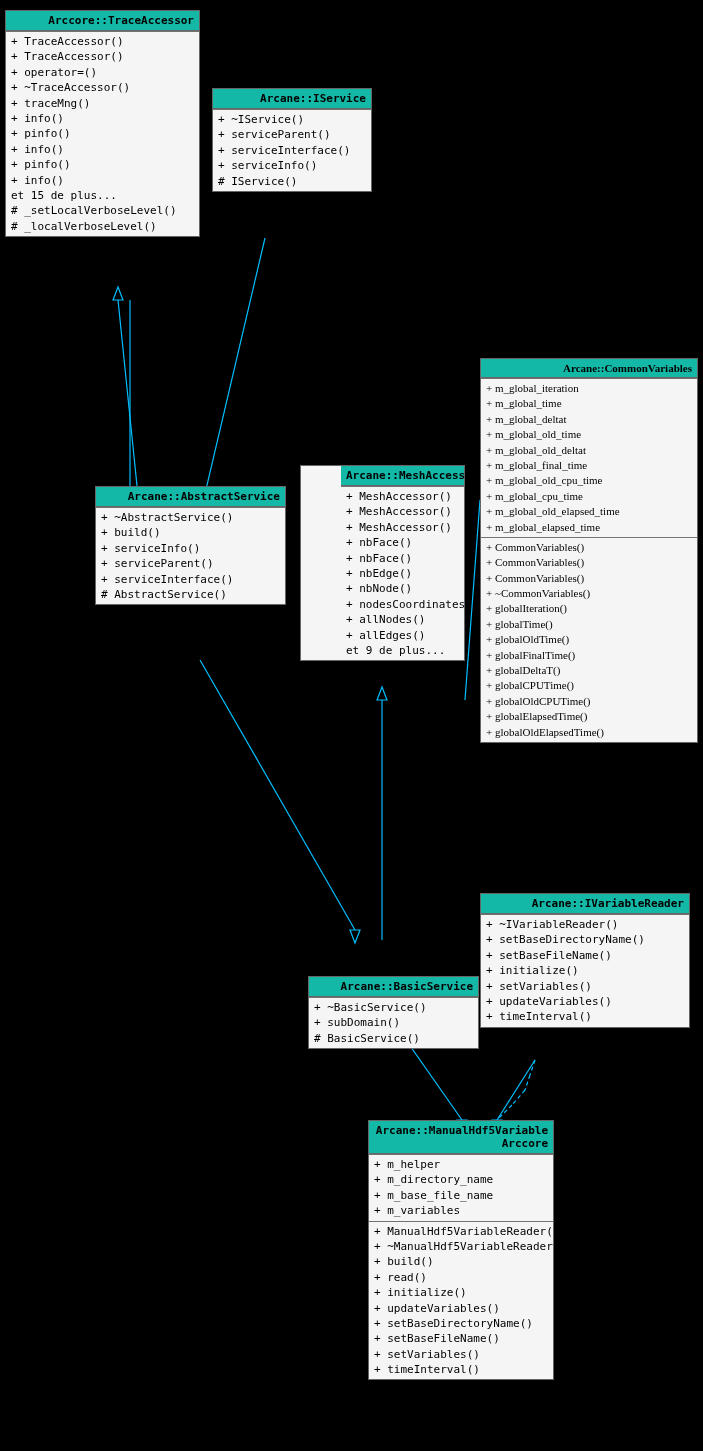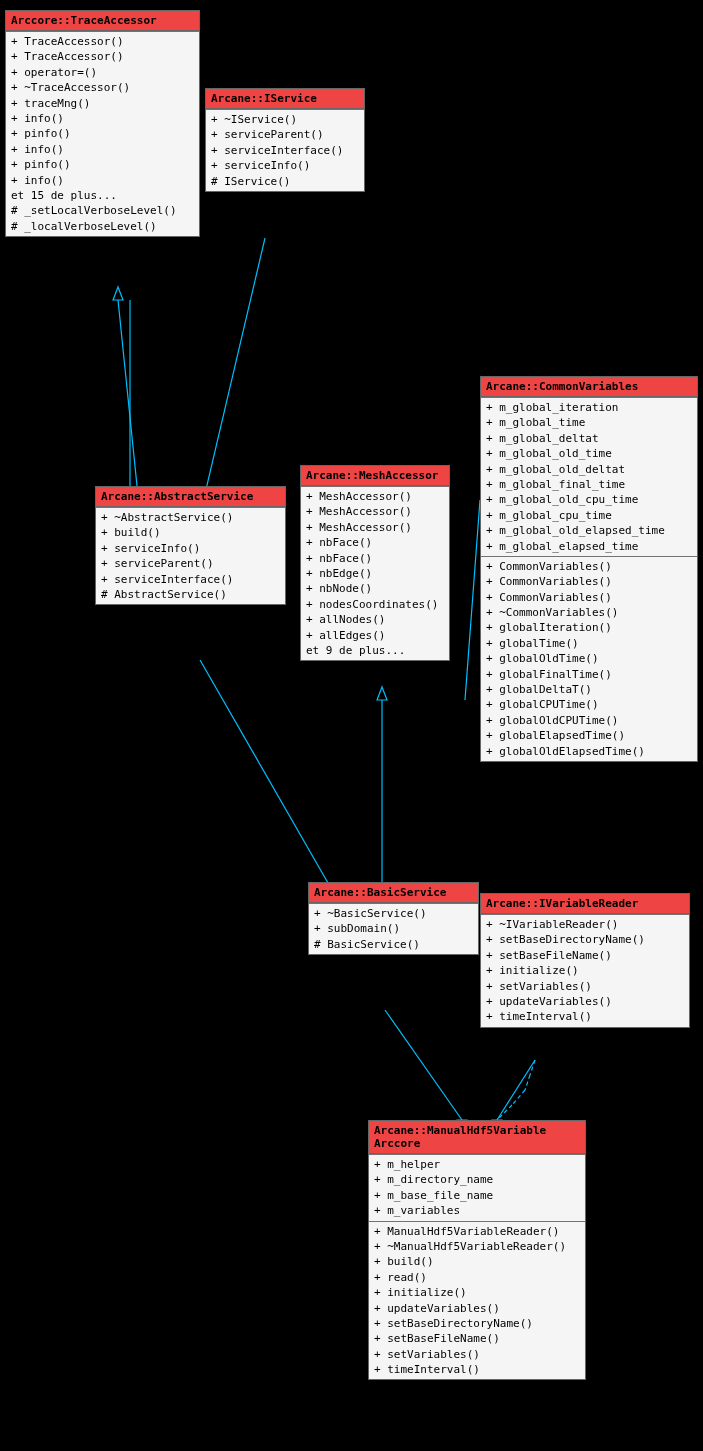--- a/index.html
+++ b/index.html
@@ -12,23 +12,23 @@
       font-size: 11px;
       color: #000;
       overflow: hidden;
     }
     .uml-box {
       position: absolute;
       background: #f5f5f5;
       border: 1px solid #666;
     }
     .uml-box-header {
-      background: #ef4444;
+      background: #14b8a6;
       border-bottom: 1px solid #666;
-      text-align: left;
+      text-align: right;
       padding: 3px 5px;
       font-weight: bold;
       font-size: 11px;
     }
     .uml-box-section {
       border-top: 1px solid #737373;
       padding: 2px 5px;
     }
     .uml-box-section div {
       line-height: 1.4;
@@ -101,33 +101,33 @@
         <div>+ info()</div>
         <div>+ pinfo()</div>
         <div>+ info()</div>
         <div>+ pinfo()</div>
         <div>+ info()</div>
         <div>  et 15 de plus...</div>
         <div># _setLocalVerboseLevel()</div>
         <div># _localVerboseLevel()</div>
       </div>
     </div>
-    <div class="uml-box" style="left: 205px; top: 88px; width: 160px;">
+    <div class="uml-box" style="left: 212px; top: 88px; width: 160px;">
       <div class="uml-box-header">
         <div>Arcane::IService</div>
       </div>
       <div class="uml-box-section">
         <div>+ ~IService()</div>
         <div>+ serviceParent()</div>
         <div>+ serviceInterface()</div>
         <div>+ serviceInfo()</div>
         <div># IService()</div>
       </div>
     </div>
-    <div class="uml-box" style="left: 480px; top: 376px; width: 218px;">
+    <div class="uml-box" style="left: 480px; top: 358px; width: 218px; font-family: Liberation Serif, serif;">
       <div class="uml-box-header">
         <div>Arcane::CommonVariables</div>
       </div>
       <div class="uml-box-section">
         <div>+ m_global_iteration</div>
         <div>+ m_global_time</div>
         <div>+ m_global_deltat</div>
         <div>+ m_global_old_time</div>
         <div>+ m_global_old_deltat</div>
         <div>+ m_global_final_time</div>
@@ -145,21 +145,21 @@
         <div>+ globalTime()</div>
         <div>+ globalOldTime()</div>
         <div>+ globalFinalTime()</div>
         <div>+ globalDeltaT()</div>
         <div>+ globalCPUTime()</div>
         <div>+ globalOldCPUTime()</div>
         <div>+ globalElapsedTime()</div>
         <div>+ globalOldElapsedTime()</div>
       </div>
     </div>
-    <div class="uml-box" style="left: 300px; top: 465px; width: 150px;">
+    <div class="uml-box" style="left: 300px; top: 465px; width: 165px; padding-left: 40px;">
       <div class="uml-box-header">
         <div>Arcane::MeshAccessor</div>
       </div>
       <div class="uml-box-section">
         <div>+ MeshAccessor()</div>
         <div>+ MeshAccessor()</div>
         <div>+ MeshAccessor()</div>
         <div>+ nbFace()</div>
         <div>+ nbFace()</div>
         <div>+ nbEdge()</div>
@@ -190,31 +190,31 @@
       <div class="uml-box-section">
         <div>+ ~IVariableReader()</div>
         <div>+ setBaseDirectoryName()</div>
         <div>+ setBaseFileName()</div>
         <div>+ initialize()</div>
         <div>+ setVariables()</div>
         <div>+ updateVariables()</div>
         <div>+ timeInterval()</div>
       </div>
     </div>
-    <div class="uml-box" style="left: 308px; top: 882px; width: 171px;">
+    <div class="uml-box" style="left: 308px; top: 976px; width: 171px;">
       <div class="uml-box-header">
         <div>Arcane::BasicService</div>
       </div>
       <div class="uml-box-section">
         <div>+ ~BasicService()</div>
         <div>+ subDomain()</div>
         <div># BasicService()</div>
       </div>
     </div>
-    <div class="uml-box" style="left: 368px; top: 1120px; width: 218px;">
+    <div class="uml-box" style="left: 368px; top: 1120px; width: 186px;">
       <div class="uml-box-header">
         <div>Arcane::ManualHdf5Variable</div>
         <div>Arccore</div>
       </div>
       <div class="uml-box-section">
         <div>+ m_helper</div>
         <div>+ m_directory_name</div>
         <div>+ m_base_file_name</div>
         <div>+ m_variables</div>
       </div>

